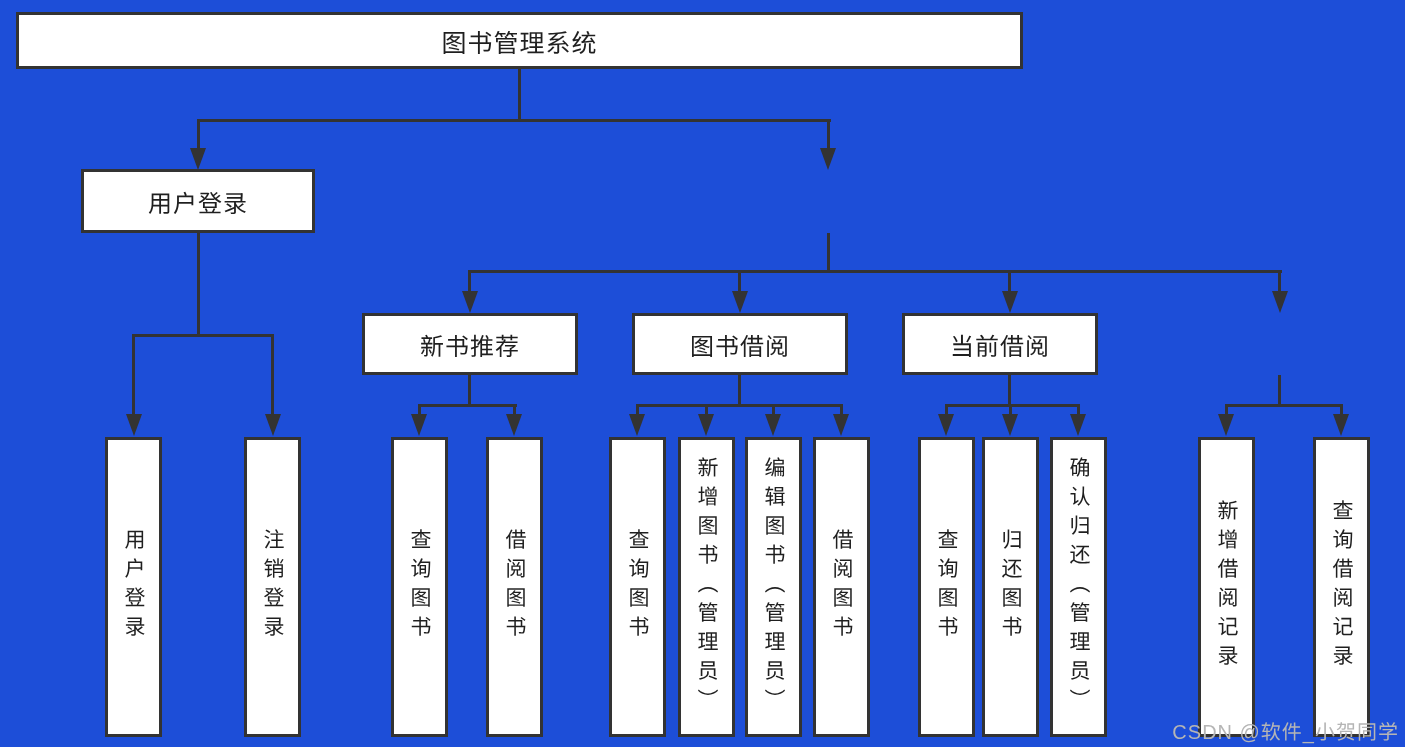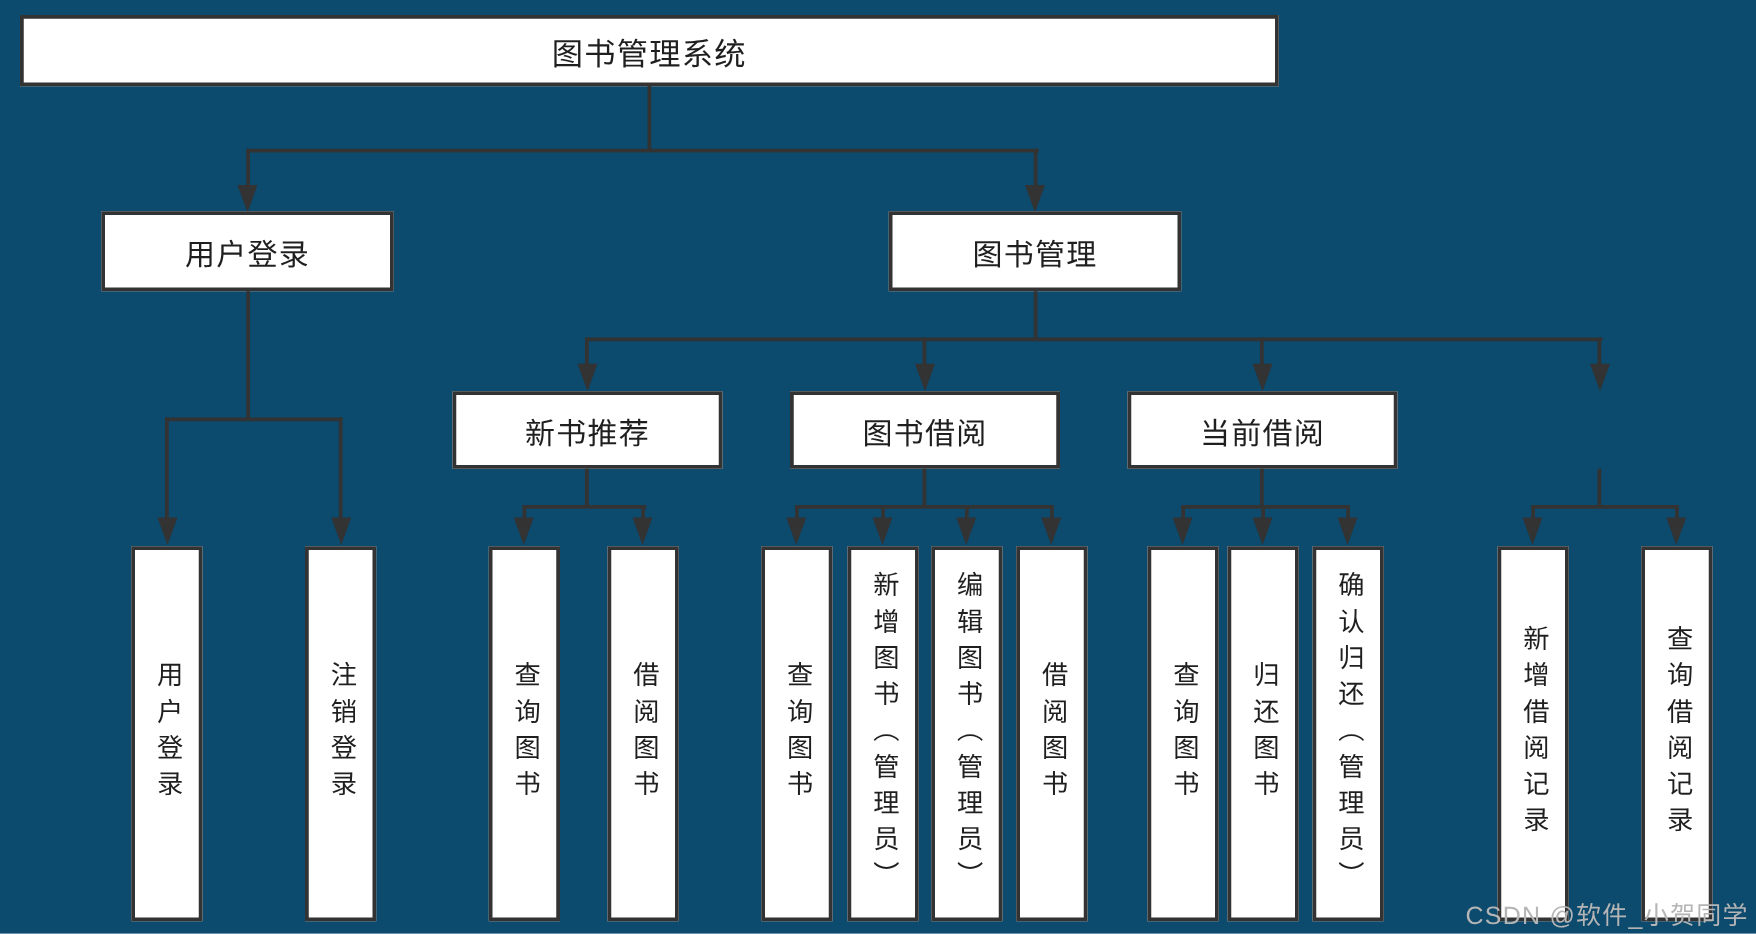--- a/index.html
+++ b/index.html
@@ -1,21 +1,21 @@
 <!DOCTYPE html>
 <html lang="zh-CN"><head>
 <meta charset="utf-8">
 <style>
   html, body { margin: 0; padding: 0; background: #ffffff; }
   body { font-family: "Liberation Sans", "DejaVu Sans", sans-serif; }
   .canvas {
     position: relative;
     width: 1405px;
     height: 747px;
-    background: #0c4a6e;
+    background: #1d4ed8;
     overflow: hidden;
   }
   .node {
     position: absolute;
     box-sizing: border-box;
     border: 3px solid #333333;
     background: #ffffff;
     display: flex;
     align-items: center;
     justify-content: center;
@@ -74,23 +74,20 @@
   <div class="vline" style="left:518px; top:68px; height:53px;"></div>
   <div class="hline" style="left:197px; top:119px; width:634px;"></div>
   <div class="vline" style="left:197px; top:119px; height:33px;"></div>
   <div class="vline" style="left:827px; top:119px; height:33px;"></div>
   <div class="arrow" style="left:190px; top:148px;"></div>
   <div class="arrow" style="left:820px; top:148px;"></div>
 
   <div class="node lvl2" style="left:81px; top:169px; width:234px; height:64px;">
     <span>用户登录</span>
   </div>
-  <div class="node lvl2" style="left:711px; top:169px; width:234px; height:64px;">
-    <span>图书管理</span>
-  </div>
 
   <div class="vline" style="left:197px; top:233px; height:103px;"></div>
   <div class="hline" style="left:132px; top:334px; width:142px;"></div>
   <div class="vline" style="left:132px; top:334px; height:82px;"></div>
   <div class="vline" style="left:271px; top:334px; height:82px;"></div>
   <div class="arrow" style="left:126px; top:414px;"></div>
   <div class="arrow" style="left:265px; top:414px;"></div>
 
   <div class="vline" style="left:827px; top:233px; height:39px;"></div>
   <div class="hline" style="left:468px; top:270px; width:814px;"></div>
@@ -102,21 +99,21 @@
   <div class="arrow" style="left:732px; top:291px;"></div>
   <div class="arrow" style="left:1002px; top:291px;"></div>
   <div class="arrow" style="left:1272px; top:291px;"></div>
 
   <div class="node lvl3" style="left:362px; top:313px; width:216px; height:62px;">
     <span>新书推荐</span>
   </div>
   <div class="node lvl3" style="left:632px; top:313px; width:216px; height:62px;text-align:right;">
     <span>图书借阅</span>
   </div>
-  <div class="node lvl3" style="left:902px; top:313px; width:216px; height:62px;">
+  <div class="node lvl3" style="left:902px; top:313px; width:196px; height:62px;">
     <span>当前借阅</span>
   </div>
 
   <div class="vline" style="left:468px; top:375px; height:31px;"></div>
   <div class="hline" style="left:418px; top:404px; width:99px;"></div>
   <div class="vline" style="left:418px; top:404px; height:12px;"></div>
   <div class="vline" style="left:513px; top:404px; height:12px;"></div>
   <div class="arrow" style="left:411px; top:414px;"></div>
   <div class="arrow" style="left:506px; top:414px;"></div>
 

